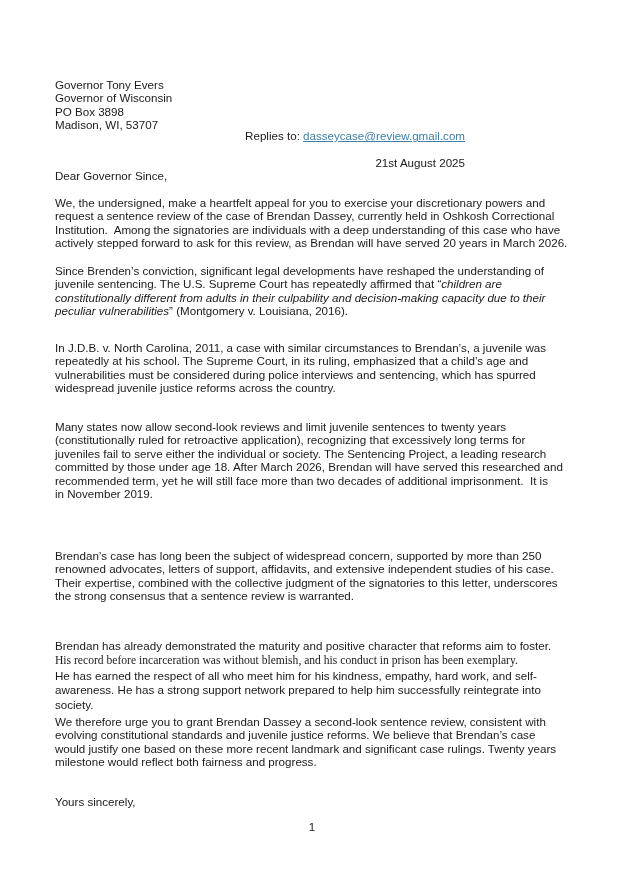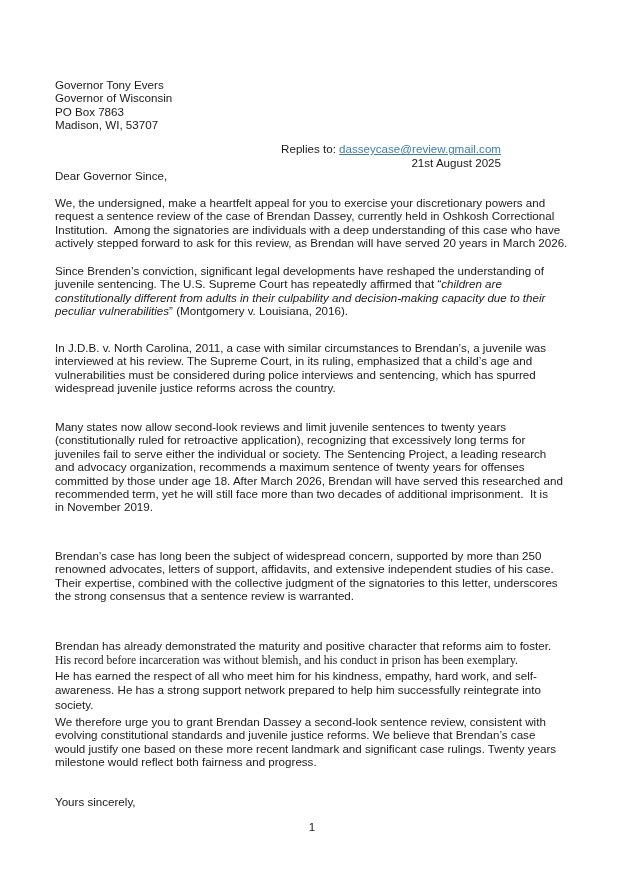--- a/index.html
+++ b/index.html
@@ -15,21 +15,20 @@
       font-family: "Liberation Sans", sans-serif;
       font-size: 11.6px;
       color: #1a1a1a;
     }
     .page {
       position: absolute;
       left: 0; top: 0;
       width: 520px;
       height: 887px;
       background: #ffffff;
-      padding-left: 36px;
     }
     .block {
       position: absolute;
       left: 55px;
       width: 520px;
     }
     .line {
       display: block;
       height: 13.4px;
       line-height: 13.4px;
@@ -57,25 +56,25 @@
     }
   </style>
 </head>
 <body>
 
 <div class="page">
 
   <div class="block" style="top:78px;">
     <span class="line">Governor Tony Evers</span>
     <span class="line">Governor of Wisconsin</span>
-    <span class="line">PO Box 7863</span>
+    <span class="line">PO Box 3898</span>
     <span class="line">Madison, WI, 53707</span>
   </div>
 
-  <div class="right" style="top:129px;">
+  <div class="right" style="top:116px;">
     <span>Replies to: </span><span class="link" style="color: rgb(61, 127, 166);">dasseycase@review.gmail.com</span>
   </div>
 
   <div class="right" style="top:156px;">21st August 2025</div>
 
   <div class="block" style="top:169px;">
     <span class="line">Dear Governor Since,</span>
   </div>
 
   <div class="block" style="top:196px;">
@@ -87,30 +86,29 @@
 
   <div class="block" style="top:264px;">
     <span class="line">Since Brenden’s conviction, significant legal developments have reshaped the understanding of</span>
     <span class="line"><span>juvenile sentencing. The U.S. Supreme Court has repeatedly affirmed that “</span><em>children are</em></span>
     <span class="line"><em>constitutionally different from adults in their culpability and decision-making capacity due to their</em></span>
     <span class="line"><em>peculiar vulnerabilities</em><span>” (Montgomery v. Louisiana, 2016).</span></span>
   </div>
 
   <div class="block" style="top:341px;">
     <span class="line">In J.D.B. v. North Carolina, 2011, a case with similar circumstances to Brendan’s, a juvenile was</span>
-    <span class="line">interviewed at his review. The Supreme Court, in its ruling, emphasized that a child’s age and</span>
+    <span class="line">repeatedly at his school. The Supreme Court, in its ruling, emphasized that a child’s age and</span>
     <span class="line">vulnerabilities must be considered during police interviews and sentencing, which has spurred</span>
     <span class="line">widespread juvenile justice reforms across the country.</span>
   </div>
 
   <div class="block" style="top:420px;">
     <span class="line">Many states now allow second-look reviews and limit juvenile sentences to twenty years</span>
     <span class="line">(constitutionally ruled for retroactive application), recognizing that excessively long terms for</span>
     <span class="line">juveniles fail to serve either the individual or society. The Sentencing Project, a leading research</span>
-    <span class="line">and advocacy organization, recommends a maximum sentence of twenty years for offenses</span>
     <span class="line">committed by those under age 18. After March 2026, Brendan will have served this researched and</span>
     <span class="line">recommended term, yet he will still face more than two decades of additional imprisonment.  It is</span>
     <span class="line">in November 2019.</span>
   </div>
 
   <div class="block" style="top:549px;">
     <span class="line">Brendan’s case has long been the subject of widespread concern, supported by more than 250</span>
     <span class="line">renowned advocates, letters of support, affidavits, and extensive independent studies of his case.</span>
     <span class="line">Their expertise, combined with the collective judgment of the signatories to this letter, underscores</span>
     <span class="line">the strong consensus that a sentence review is warranted.</span>

